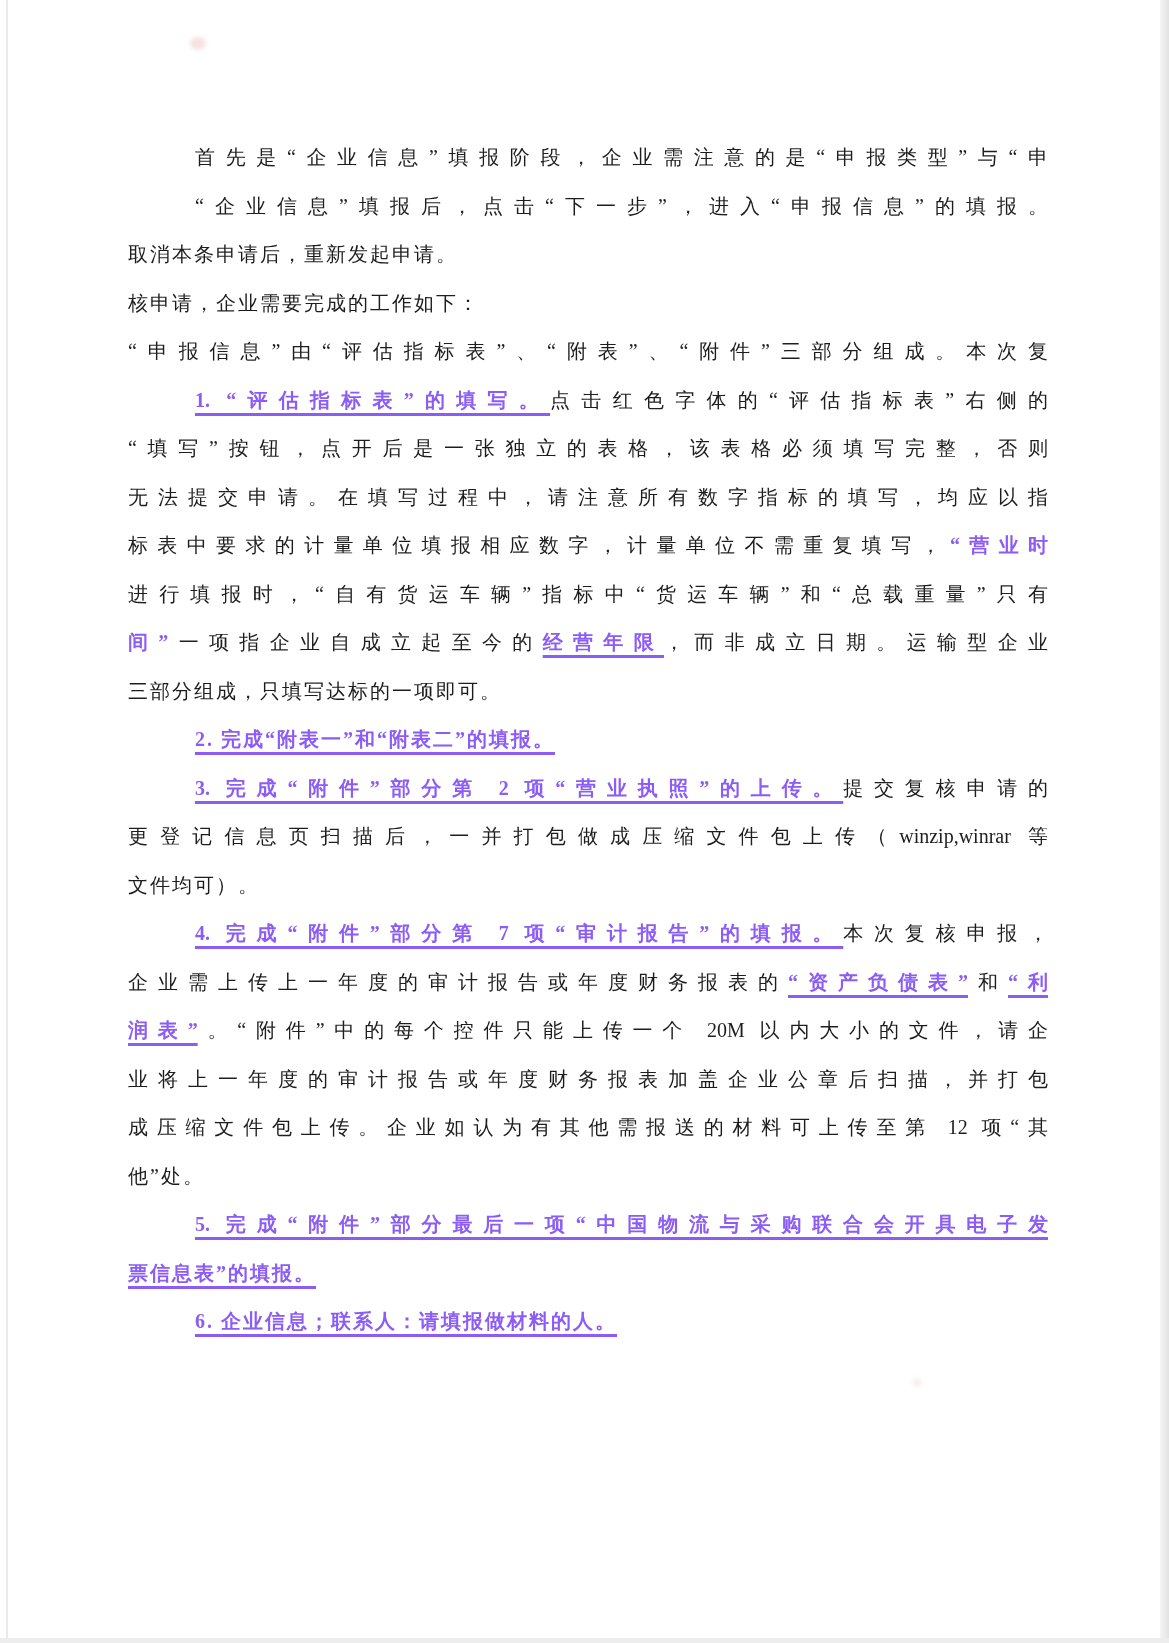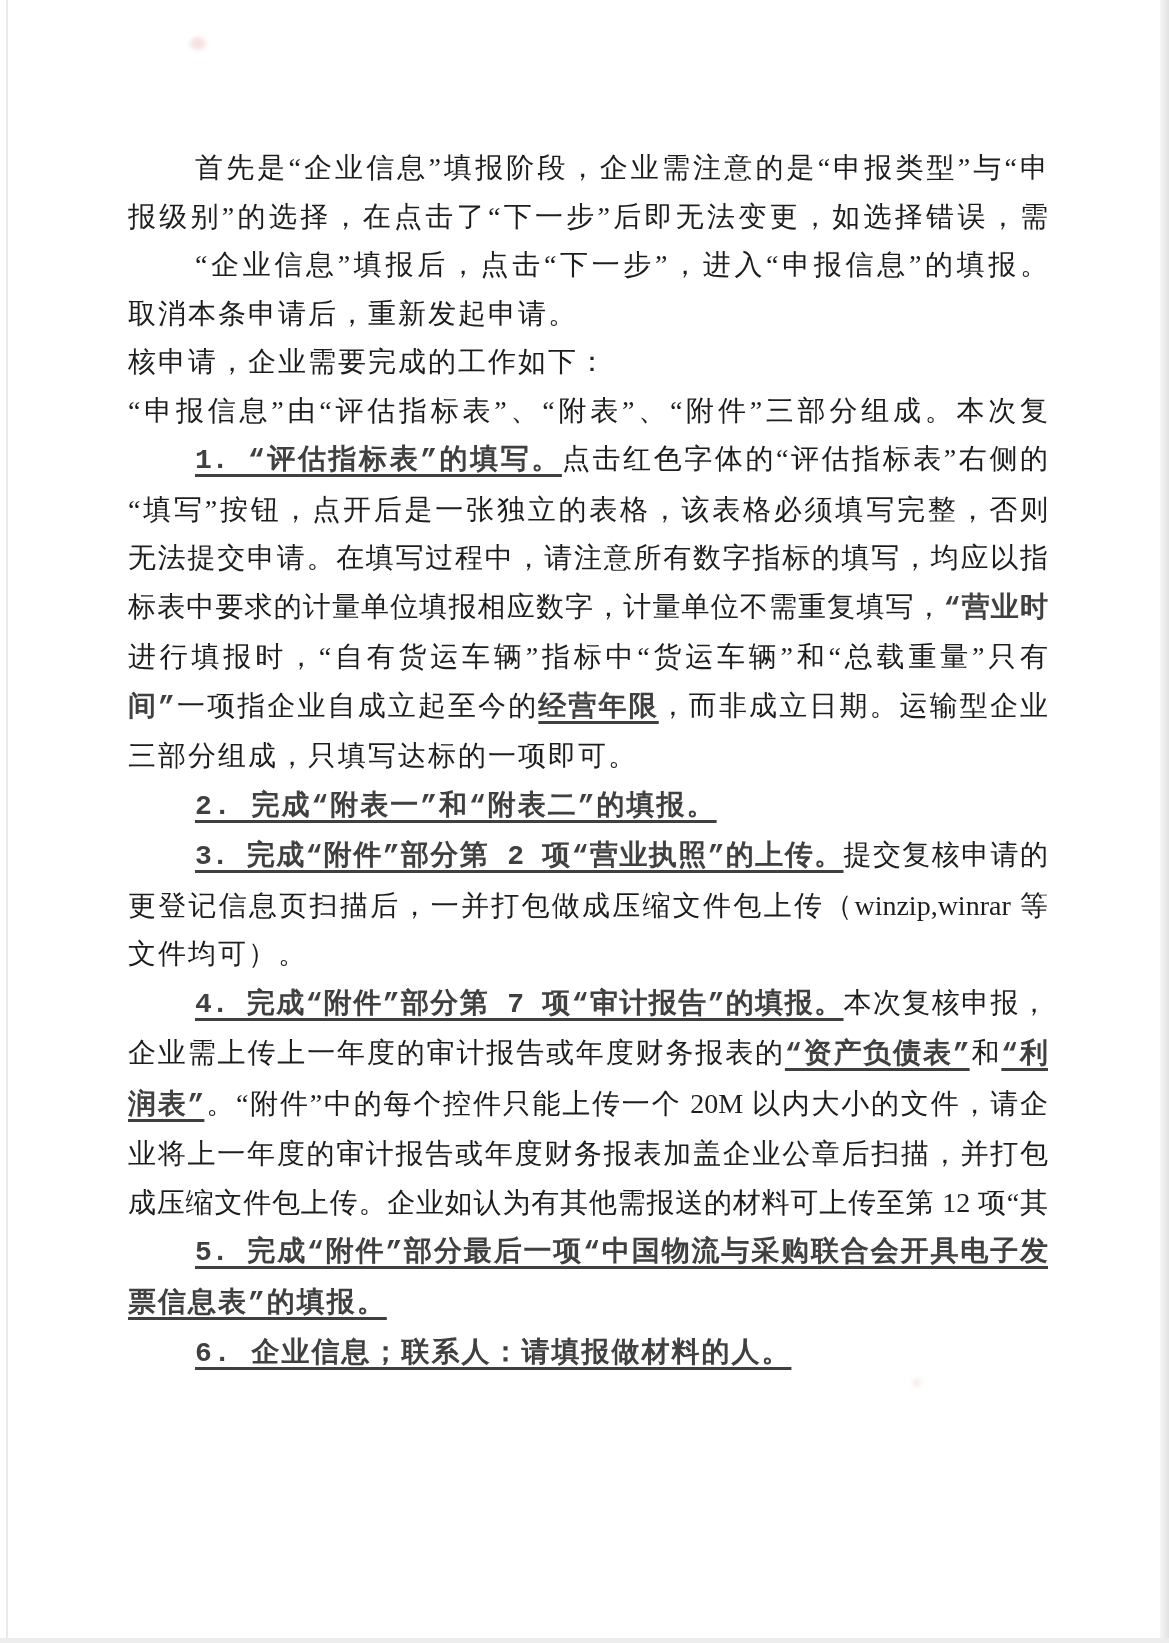--- a/index.html
+++ b/index.html
@@ -8,68 +8,68 @@
     width:1169px;height:1643px;
     background:#ffffff;
     overflow:hidden;
     font-family:"Liberation Serif","DejaVu Serif",serif;
   }
   .scan-edge-left{position:absolute;left:6px;top:0;width:2px;height:100%;background:#eaeaea;}
   .scan-edge-right{position:absolute;right:0;top:0;width:9px;height:100%;background:linear-gradient(to right,#f5f5f5,#e2e2e2);}
   .scan-edge-bottom{position:absolute;left:0;bottom:0;width:100%;height:5px;background:#ededed;}
   .smudge{position:absolute;border-radius:50%;filter:blur(2px);}
   .doc{
-    position:absolute;left:128px;top:144px;width:920px;
-    font-size:28px;line-height:48.5px;
+    position:absolute;left:128px;top:133px;width:920px;
+    font-size:20px;line-height:48.5px;
   }
   .line{text-align:justify;white-space:pre-wrap;}
   .line.fill{text-align-last:justify;}
   .line.indent{padding-left:67px;}
   .line:not(.fill){letter-spacing:2px;}
   .seg{color:inherit;}
   .seg.b{
-    font-family:Liberation Mono, monospace;
+    font-family:Liberation Serif, serif;
     font-weight:700;
-    color:#404040;
+    color:#8b5cf6;
   }
   .seg.u{
     text-decoration:underline;
     text-decoration-thickness:3px;
     text-underline-offset:6px;
   }
 </style>
 </head>
 <body>
 
 <div class="page" style="background: rgb(255, 255, 255); color: rgb(29, 29, 29);">
   <div class="scan-edge-left"></div>
   <div class="scan-edge-right"></div>
   <div class="scan-edge-bottom"></div>
   <div class="doc">
       <div class="line indent fill"><span class="seg">首先是“企业信息”填报阶段，企业需注意的是“申报类型”与“申</span></div>
-      <div class="line fill"><span class="seg">报级别”的选择，在点击了“下一步”后即无法变更，如选择错误，需</span></div>
       <div class="line indent fill"><span class="seg">“企业信息”填报后，点击“下一步”，进入“申报信息”的填报。</span></div>
       <div class="line"><span class="seg">取消本条申请后，重新发起申请。</span></div>
       <div class="line"><span class="seg">核申请，企业需要完成的工作如下：</span></div>
       <div class="line fill"><span class="seg">“申报信息”由“评估指标表”、“附表”、“附件”三部分组成。本次复</span></div>
       <div class="line indent fill"><span class="seg b u">1. “评估指标表”的填写。</span><span class="seg">点击红色字体的“评估指标表”右侧的</span></div>
       <div class="line fill"><span class="seg">“填写”按钮，点开后是一张独立的表格，该表格必须填写完整，否则</span></div>
       <div class="line fill"><span class="seg">无法提交申请。在填写过程中，请注意所有数字指标的填写，均应以指</span></div>
       <div class="line fill"><span class="seg">标表中要求的计量单位填报相应数字，计量单位不需重复填写，</span><span class="seg b">“营业时</span></div>
       <div class="line fill"><span class="seg">进行填报时，“自有货运车辆”指标中“货运车辆”和“总载重量”只有</span></div>
       <div class="line fill"><span class="seg b">间”</span><span class="seg">一项指企业自成立起至今的</span><span class="seg b u">经营年限</span><span class="seg">，而非成立日期。运输型企业</span></div>
       <div class="line"><span class="seg">三部分组成，只填写达标的一项即可。</span></div>
       <div class="line indent"><span class="seg b u">2. 完成“附表一”和“附表二”的填报。</span></div>
       <div class="line indent fill"><span class="seg b u">3. 完成“附件”部分第 2 项“营业执照”的上传。</span><span class="seg">提交复核申请的</span></div>
       <div class="line fill"><span class="seg">更登记信息页扫描后，一并打包做成压缩文件包上传（winzip,winrar 等</span></div>
       <div class="line"><span class="seg">文件均可）。</span></div>
       <div class="line indent fill"><span class="seg b u">4. 完成“附件”部分第 7 项“审计报告”的填报。</span><span class="seg">本次复核申报，</span></div>
       <div class="line fill"><span class="seg">企业需上传上一年度的审计报告或年度财务报表的</span><span class="seg b u">“资产负债表”</span><span class="seg">和</span><span class="seg b u">“利</span></div>
       <div class="line fill"><span class="seg b u">润表”</span><span class="seg">。“附件”中的每个控件只能上传一个 20M 以内大小的文件，请企</span></div>
       <div class="line fill"><span class="seg">业将上一年度的审计报告或年度财务报表加盖企业公章后扫描，并打包</span></div>
       <div class="line fill"><span class="seg">成压缩文件包上传。企业如认为有其他需报送的材料可上传至第 12 项“其</span></div>
+      <div class="line"><span class="seg">他”处。</span></div>
       <div class="line indent fill"><span class="seg b u">5. 完成“附件”部分最后一项“中国物流与采购联合会开具电子发</span></div>
       <div class="line"><span class="seg b u">票信息表”的填报。</span></div>
       <div class="line indent"><span class="seg b u">6. 企业信息；联系人：请填报做材料的人。</span></div>
     </div>
 <div class="smudge" style="left: 190px; top: 37px; width: 16px; height: 13px; background: rgb(240, 202, 202); opacity: 0.55;"></div>
     <div class="smudge" style="left: 912px; top: 1378px; width: 10px; height: 9px; background: rgb(243, 214, 214); opacity: 0.4;"></div>
   </div>
 
 </body></html>

